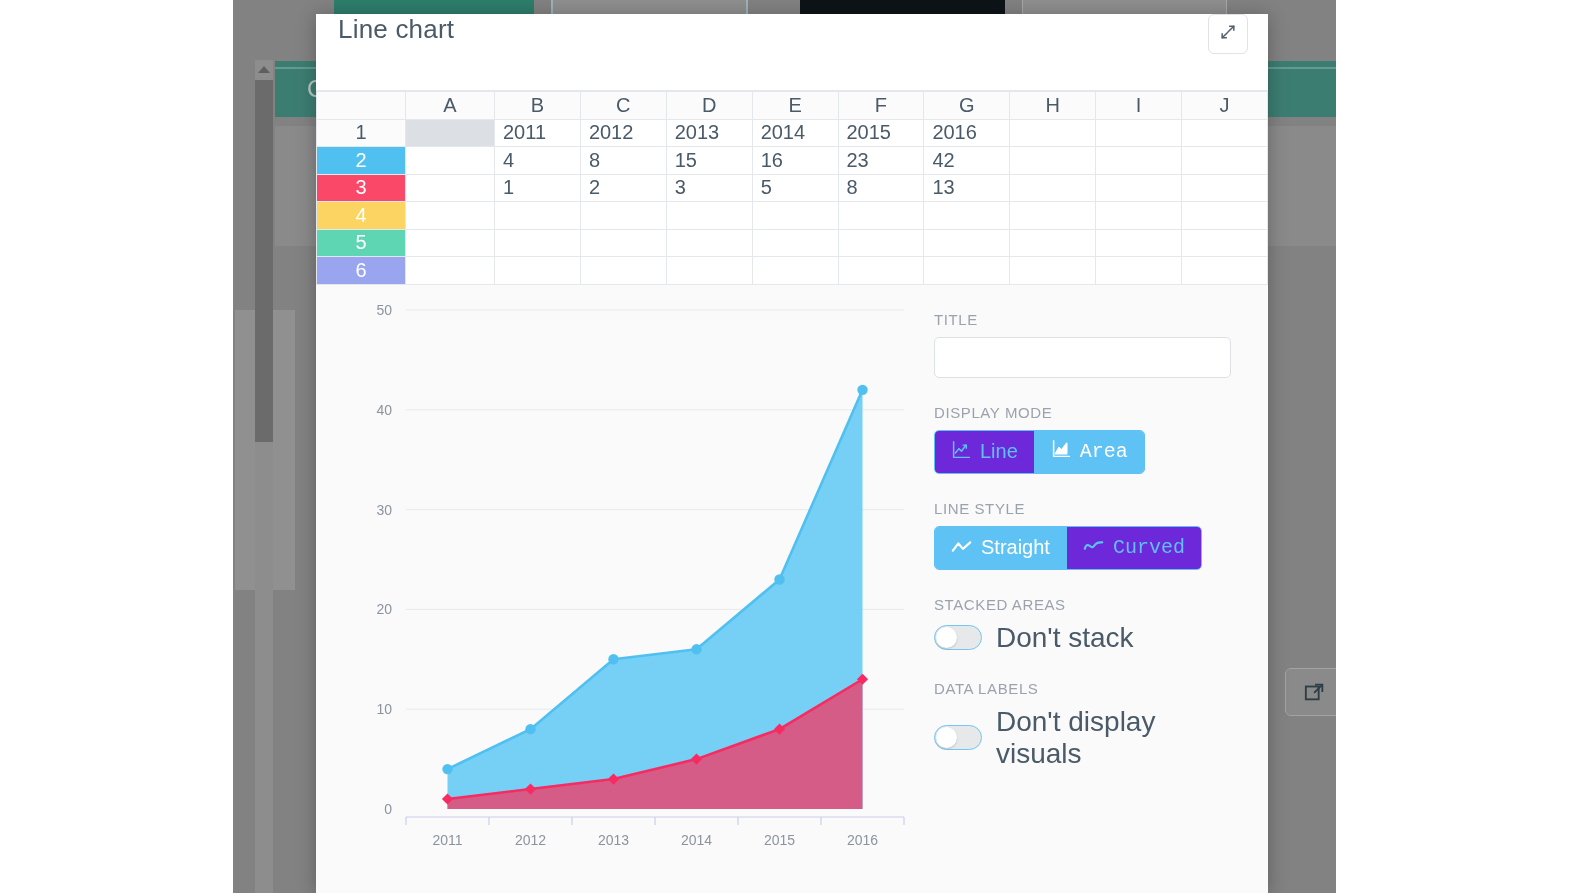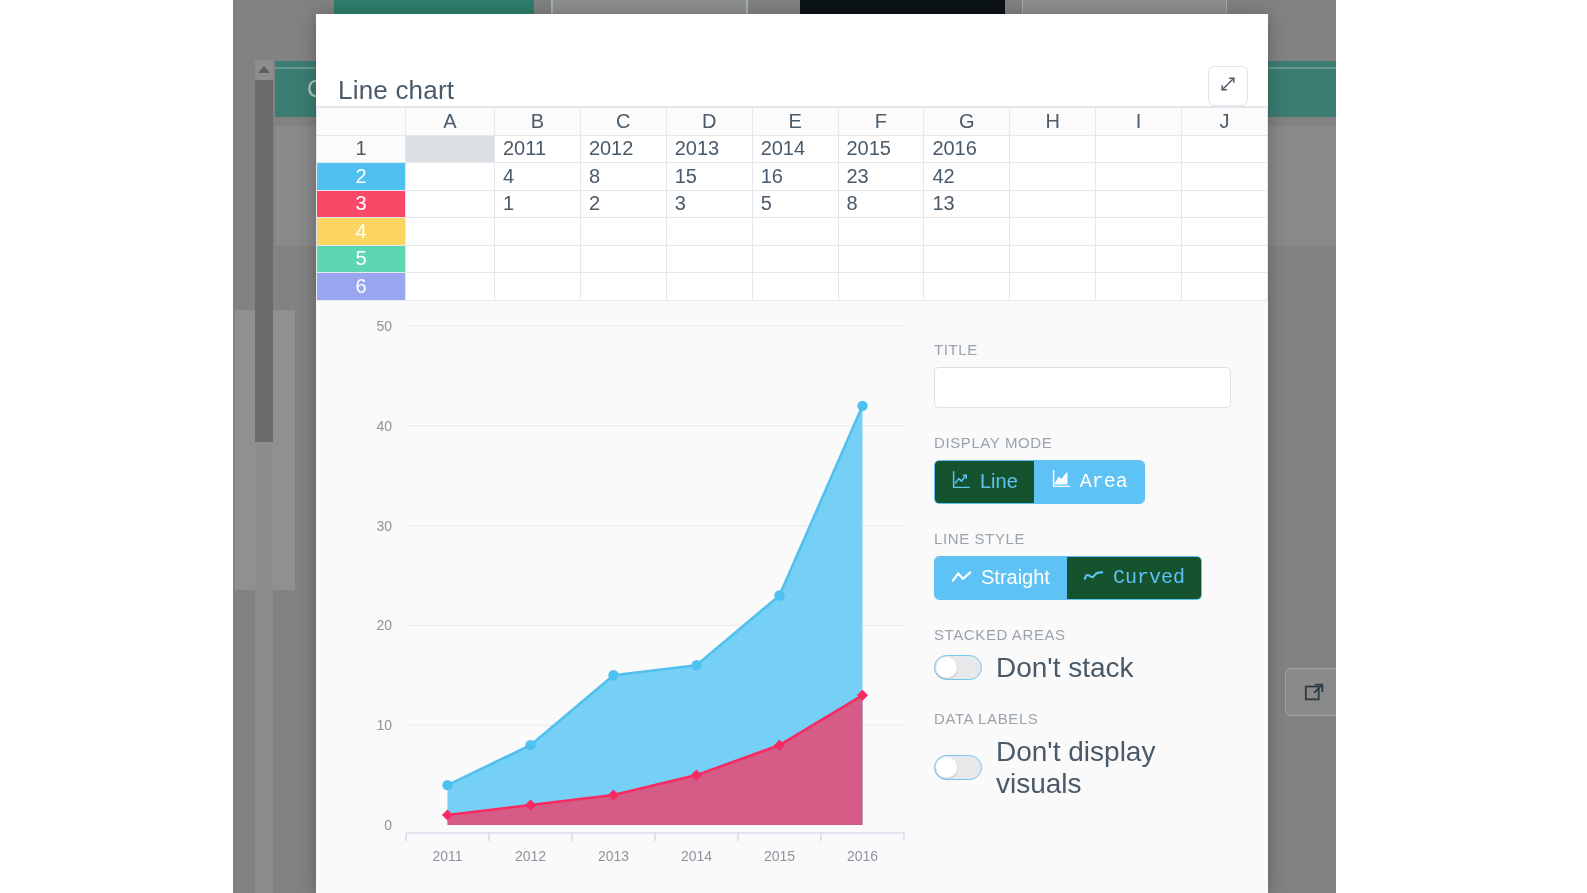--- a/index.html
+++ b/index.html
@@ -73,22 +73,22 @@
   }
 
   
   .modal {
     position: absolute; left: 316px; top: 14px; width: 952px; height: 879px;
     background: #fafafa;
     box-shadow: 0 2px 18px rgba(0,0,0,0.28);
     overflow: hidden;
   }
   .modal-header {
-    height: 92px; background: #ffffff;
-    display: flex; align-items: flex-end; padding: 0 20px 0 22px;
+    height: 76px; background: #ffffff;
+    display: flex; align-items: flex-start; padding: 0 20px 0 22px;
   }
   .modal-title {
     font-size: 26px; color: #4a5a68; font-weight: 400; letter-spacing: .2px;
   }
   .header-spacer { flex: 1; }
   .expand-btn {
     width: 40px; height: 40px; border: 1px solid #dfe3ea; border-radius: 6px;
     background: #fff; display: flex; align-items: center; justify-content: center;
     cursor: pointer;
   }
@@ -112,42 +112,42 @@
   }
   .rowhead.colored { color: #ffffff; }
   td.cell { background: #fff; }
   td.cell.selected { background: #dce0e4; }
   col.c-a  { width: 89px; }
   col.c-nm { width: 89px; }
 
   
   .body { display: flex; height: 594px; }
   .chart-pane { width: 604px; position: relative; }
-  .controls-pane { flex: 1; padding: 40px 30px 0 14px; }
+  .controls-pane { flex: 1; padding: 26px 30px 0 14px; }
 
   .chart-svg { position: absolute; left: 0; top: 0; }
 
   .ctl-label {
     font-size: 15px; color: #9aa3ad; letter-spacing: .6px;
     margin-bottom: 9px; text-transform: uppercase;
   }
   .ctl-input {
     width: 297px; height: 41px; border: 1px solid #dde1e6; border-radius: 5px;
     background: #fff; font-size: 17px; color: #4a5a68;
     padding: 0 10px; font-family: "Liberation Sans", sans-serif;
     outline: none;
   }
   .ctl-group { margin-bottom: 26px; }
 
   .segmented { display: inline-flex; border-radius: 5px; overflow: hidden;
     border: 1px solid #5ec2f5; }
   .seg {
     display: flex; align-items: center; gap: 8px;
     height: 42px; padding: 0 16px; cursor: pointer;
-    font-size: 20px; background: #14532d; color: #5ec2f5;
+    font-size: 20px; background: #6d28d9; color: #5ec2f5;
   }
   .seg.active { background: #5ec2f5; color: #ffffff; }
   .seg + .seg { border-left: 1px solid #5ec2f5; font-family: Liberation Mono, monospace; }
 
   .switch-row { display: flex; align-items: center; gap: 14px; }
   .switch {
     width: 48px; height: 25px; border-radius: 13px;
     background: #e6e8ea; border: 1.5px solid #73c7f2;
     position: relative; cursor: pointer; flex: none;
   }

